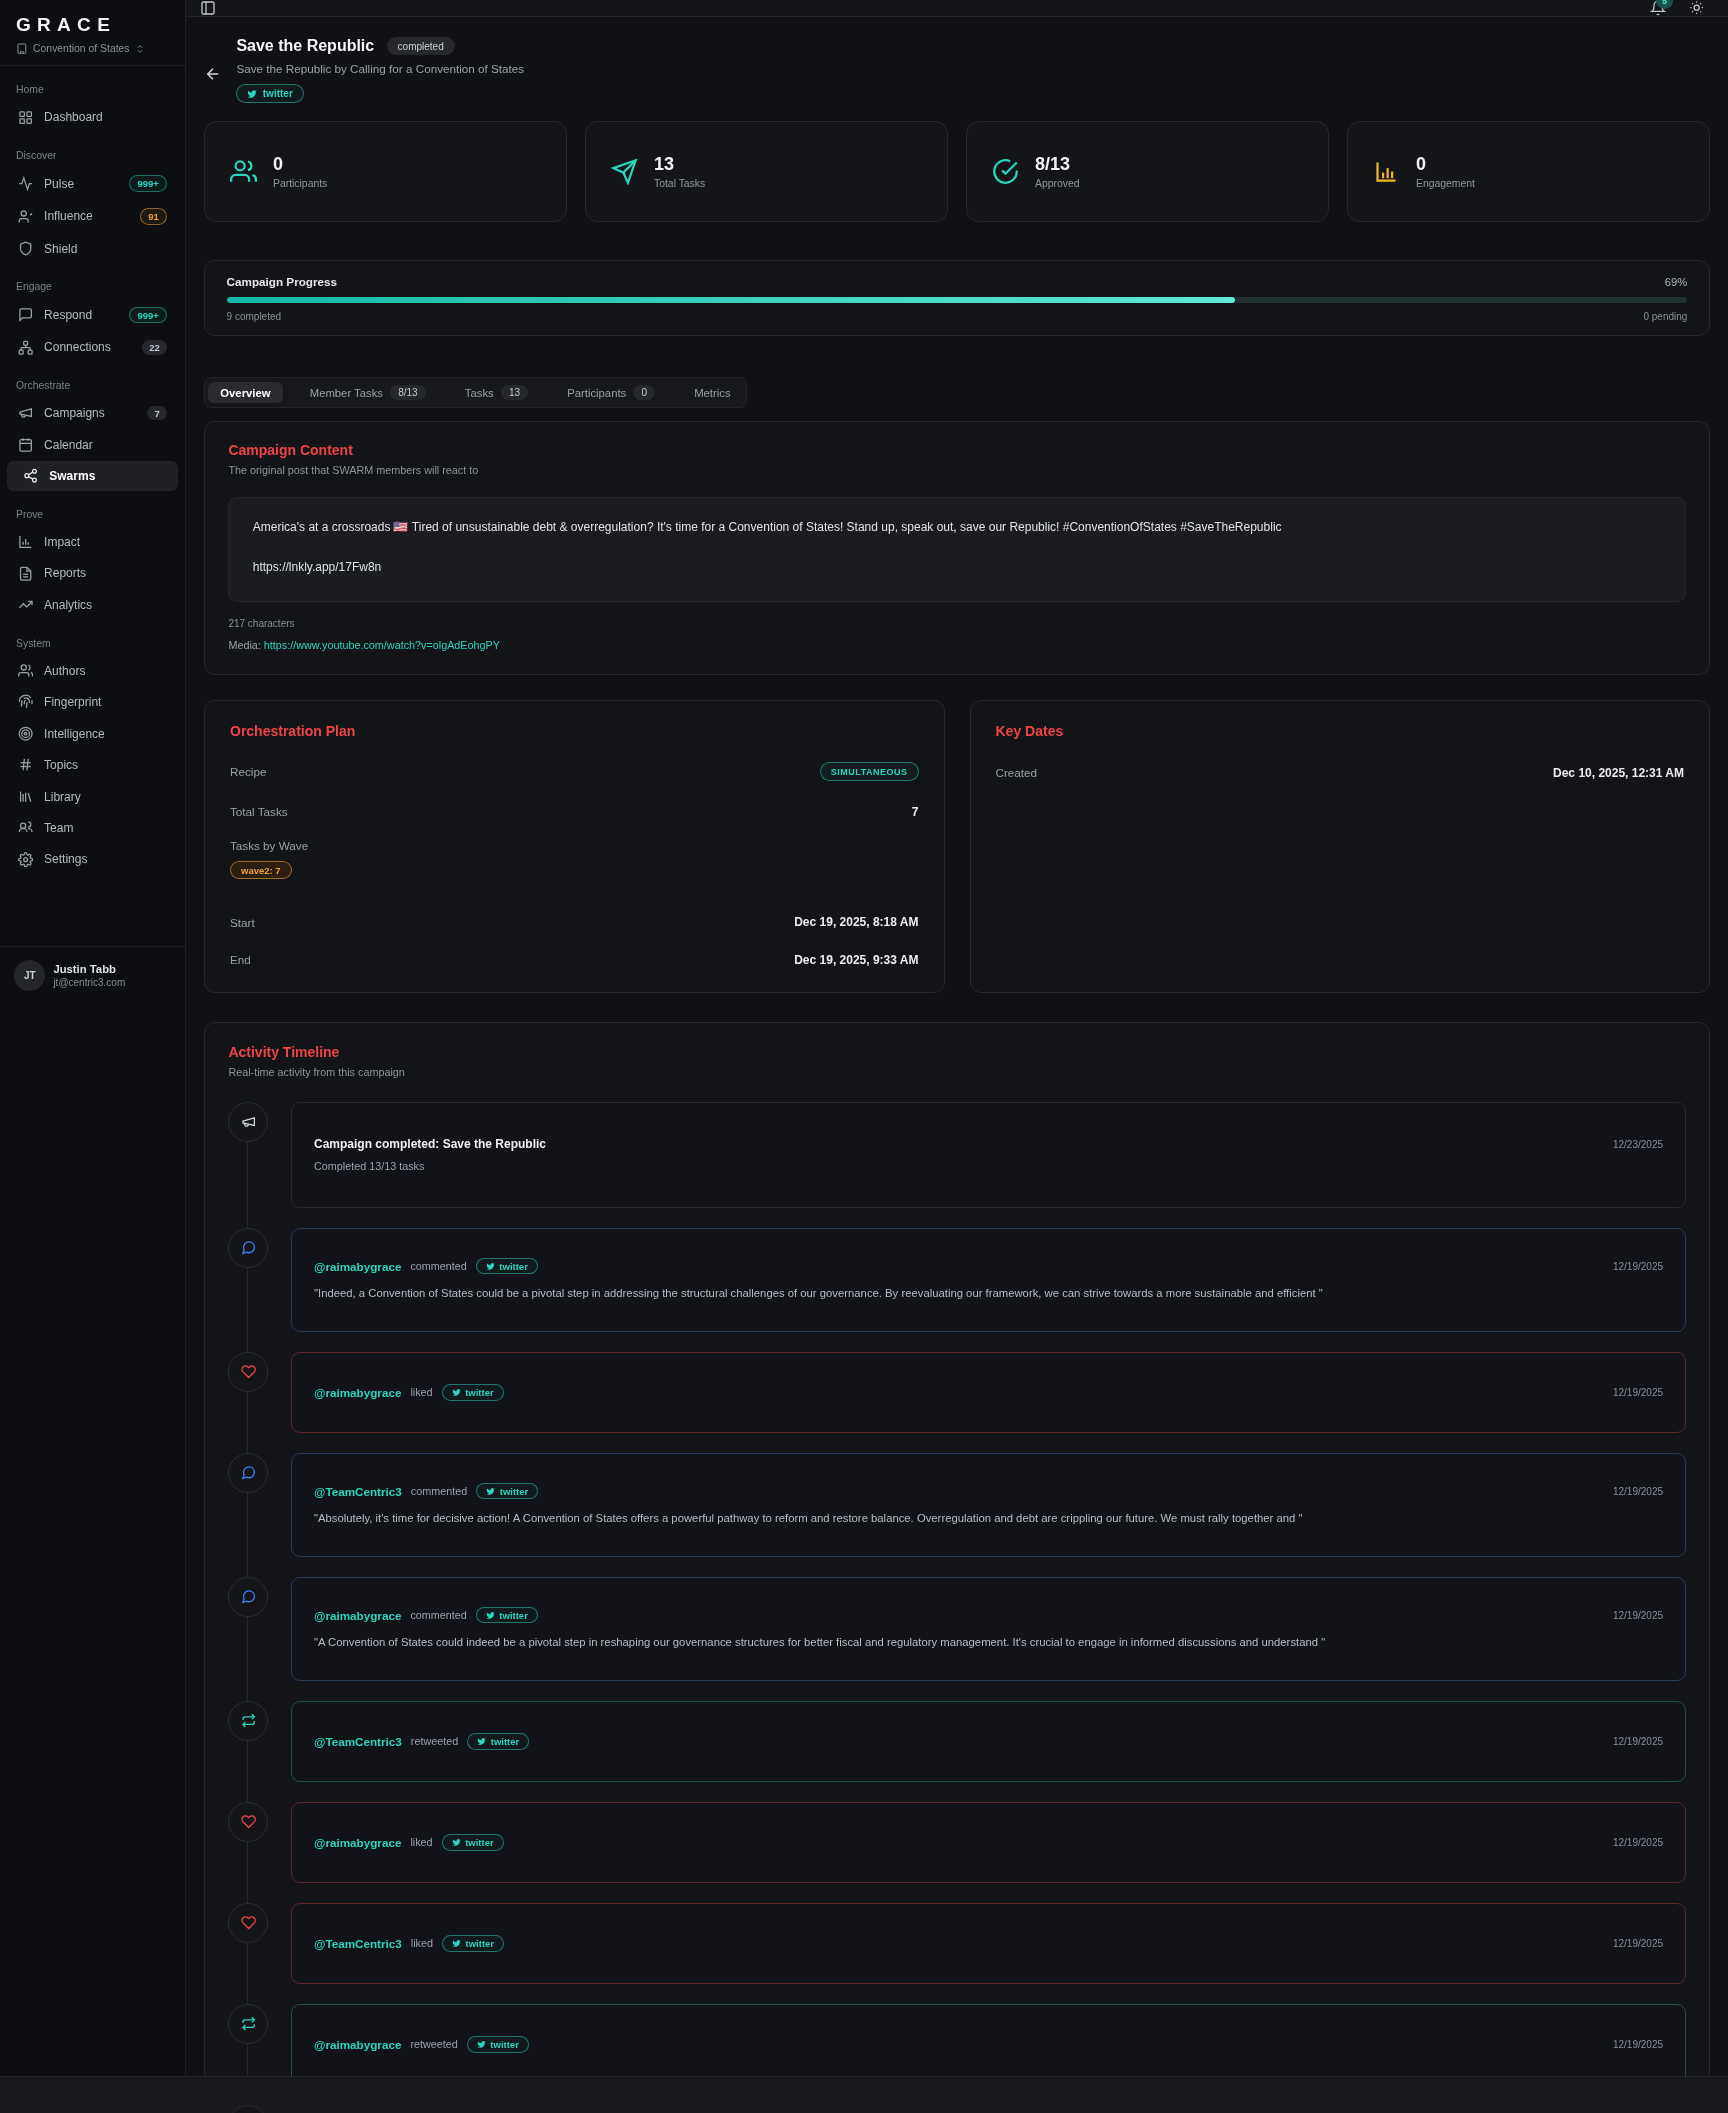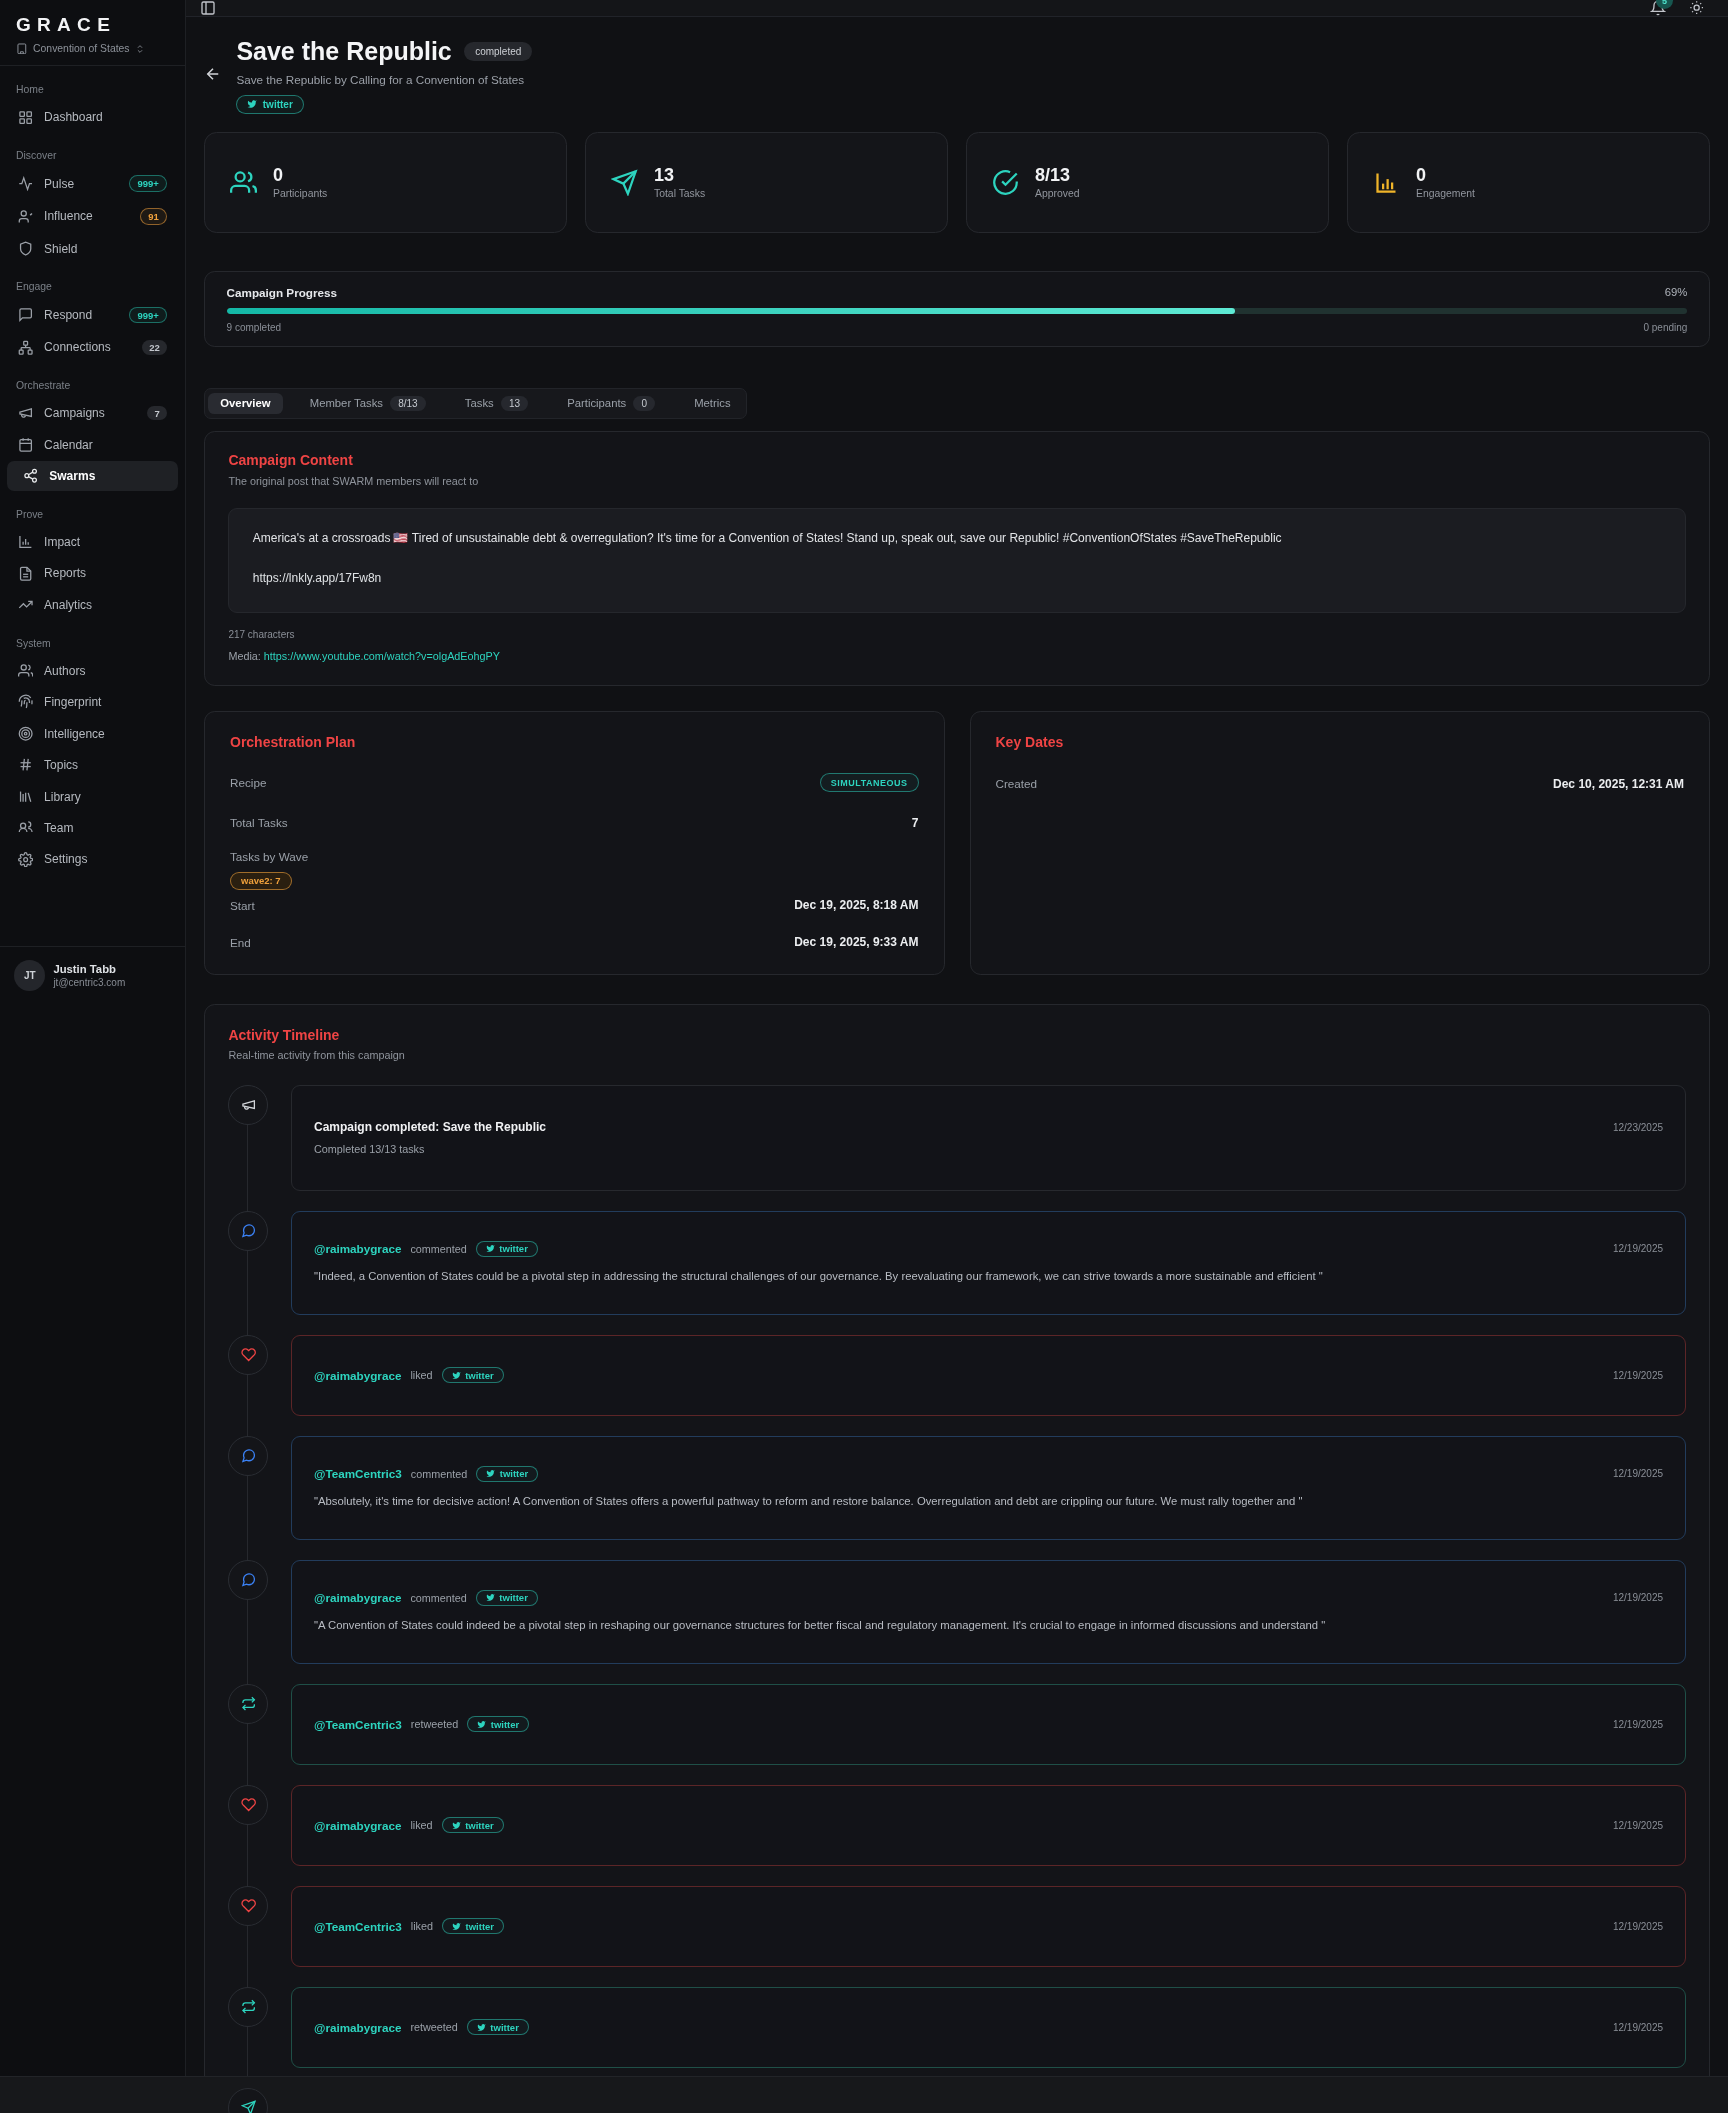--- a/index.html
+++ b/index.html
@@ -47,21 +47,21 @@
   .tb-right{margin-left:auto; display:flex; align-items:center; gap:23.4px;}
   .bell-wrap{position:relative; cursor:pointer;}
   .bell-badge{position:absolute; top:-8px; right:-7.2px; width:17px; height:17px; border-radius:50%;
               background:#17564f; color:#4ee3cd; font-size:9px; font-weight:700;
               display:flex; align-items:center; justify-content:center;}
   .main{padding:20px 18px 18px; flex:1;}
 
   .page-head{display:flex; gap:14.4px;}
   .back-btn{color:#d2d5d9; margin-top:28px; cursor:pointer;}
   .title-row{display:flex; align-items:center; gap:12.6px;}
-  .page-title{font-size:25px; font-weight:700; color:#f4f5f7;}
+  .page-title{font-size:16px; font-weight:700; color:#f4f5f7;}
   .status-pill{background:#26282d; color:#cdd0d5; font-size:10px; padding:3.6px 10.8px; border-radius:899px;}
   .page-sub{font-size:11.7px; color:#9ba0a8; margin-top:7.2px;}
   .tw-pill{display:inline-flex; align-items:center; gap:5.4px; margin-top:9px; cursor:pointer;
            border:0.9px solid rgba(45,212,191,.5); color:var(--teal); font-size:10px; font-weight:700;
            padding:2.7px 10px; border-radius:899px; background:rgba(45,212,191,.05);}
   .tw-pill svg{width:10px; height:10px;}
 
   .stats{display:flex; gap:18px; margin-top:18px;}
   .stat-card{flex:1; height:101px; background:#141519; border:0.9px solid var(--border);
              border-radius:12.6px; display:flex; align-items:center; padding:0 25px; gap:16px;}
@@ -561,21 +561,21 @@
             <span class="recipe-pill">SIMULTANEOUS</span>
           </div>
           <div class="kv-row">
             <span class="kv-label">Total Tasks</span>
             <span class="kv-val">7</span>
           </div>
           <div class="kv-row" style="margin-top:20px;">
             <span class="kv-label">Tasks by Wave</span>
           </div>
           <span class="wave-pill">wave2: 7</span>
-          <div class="kv-row" style="margin-top:8px;">
+          <div class="kv-row" style="margin-top:36px;">
             <span class="kv-label">Start</span>
             <span class="kv-val">Dec 19, 2025, 8:18 AM</span>
           </div>
           <div class="kv-row">
             <span class="kv-label">End</span>
             <span class="kv-val">Dec 19, 2025, 9:33 AM</span>
           </div>
         </div>
         <div class="panel">
           <div class="panel-title">Key Dates</div>

